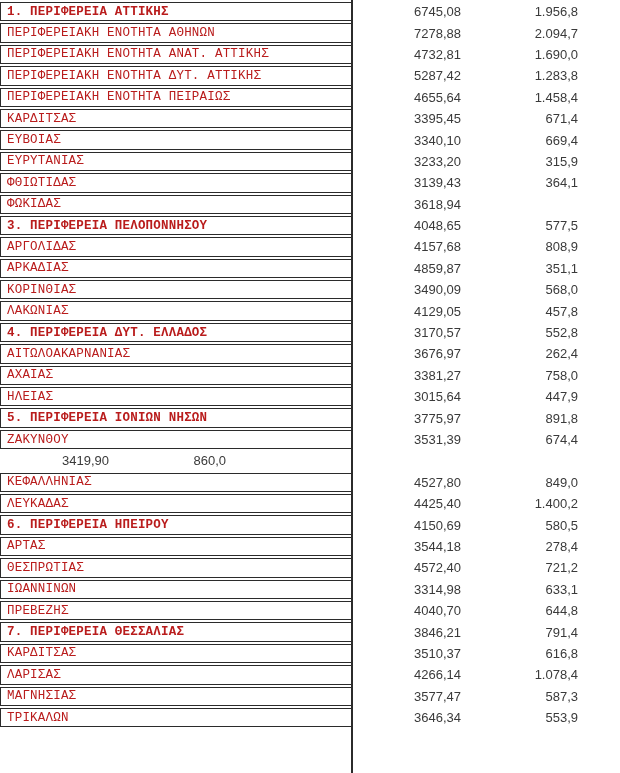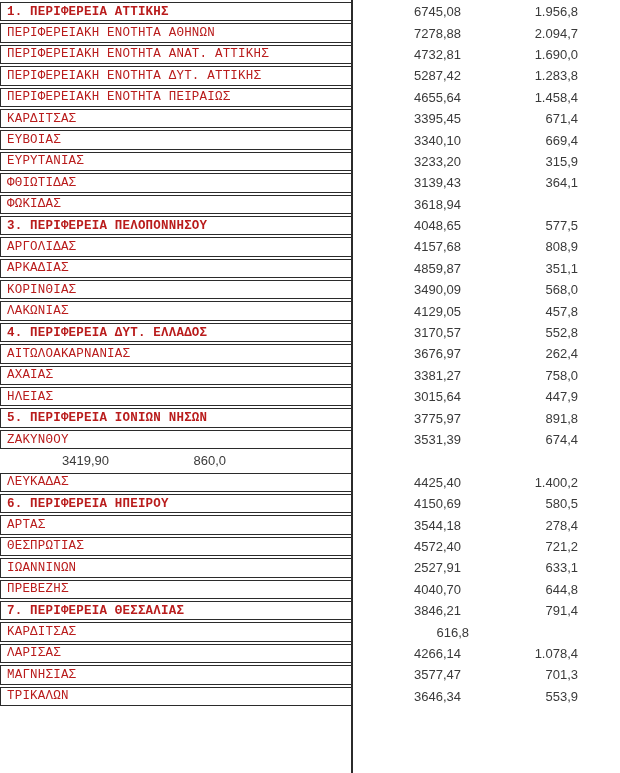--- a/index.html
+++ b/index.html
@@ -238,20 +238,27 @@
     </div>
     <div class="num-cell num1">3531,39</div>
     <div class="num-cell num2">674,4</div>
   </div>
 
   <div class="row">
     <div class="num-cell num1">3419,90</div>
     <div class="num-cell num2">860,0</div>
   </div>
 
+  <div class="row">
+    <div class="name-cell">
+      <span class="name-text">ΚΕΦΑΛΛΗΝΙΑΣ</span>
+    </div>
+    <div class="num-cell num1">4527,80</div>
+    <div class="num-cell num2">849,0</div>
+  </div>
 
   <div class="row">
     <div class="name-cell">
       <span class="name-text">ΛΕΥΚΑΔΑΣ</span>
     </div>
     <div class="num-cell num1">4425,40</div>
     <div class="num-cell num2">1.400,2</div>
   </div>
 
   <div class="row bold">
@@ -275,21 +282,21 @@
       <span class="name-text">ΘΕΣΠΡΩΤΙΑΣ</span>
     </div>
     <div class="num-cell num1">4572,40</div>
     <div class="num-cell num2">721,2</div>
   </div>
 
   <div class="row">
     <div class="name-cell">
       <span class="name-text">ΙΩΑΝΝΙΝΩΝ</span>
     </div>
-    <div class="num-cell num1">2527,91</div>
+    <div class="num-cell num1">3314,98</div>
     <div class="num-cell num2">633,1</div>
   </div>
 
   <div class="row">
     <div class="name-cell">
       <span class="name-text">ΠΡΕΒΕΖΗΣ</span>
     </div>
     <div class="num-cell num1">4040,70</div>
     <div class="num-cell num2">644,8</div>
   </div>
@@ -299,37 +306,38 @@
       <span class="name-text">7. ΠΕΡΙΦΕΡΕΙΑ ΘΕΣΣΑΛΙΑΣ</span>
     </div>
     <div class="num-cell num1">3846,21</div>
     <div class="num-cell num2">791,4</div>
   </div>
 
   <div class="row">
     <div class="name-cell">
       <span class="name-text">ΚΑΡΔΙΤΣΑΣ</span>
     </div>
+    <div class="num-cell num1">3510,37</div>
     <div class="num-cell num2">616,8</div>
   </div>
 
   <div class="row">
     <div class="name-cell">
       <span class="name-text">ΛΑΡΙΣΑΣ</span>
     </div>
     <div class="num-cell num1">4266,14</div>
     <div class="num-cell num2">1.078,4</div>
   </div>
 
   <div class="row">
     <div class="name-cell">
       <span class="name-text">ΜΑΓΝΗΣΙΑΣ</span>
     </div>
     <div class="num-cell num1">3577,47</div>
-    <div class="num-cell num2">701,3</div>
+    <div class="num-cell num2">587,3</div>
   </div>
 
   <div class="row">
     <div class="name-cell">
       <span class="name-text">ΤΡΙΚΑΛΩΝ</span>
     </div>
     <div class="num-cell num1">3646,34</div>
     <div class="num-cell num2">553,9</div>
   </div>
 </div>

